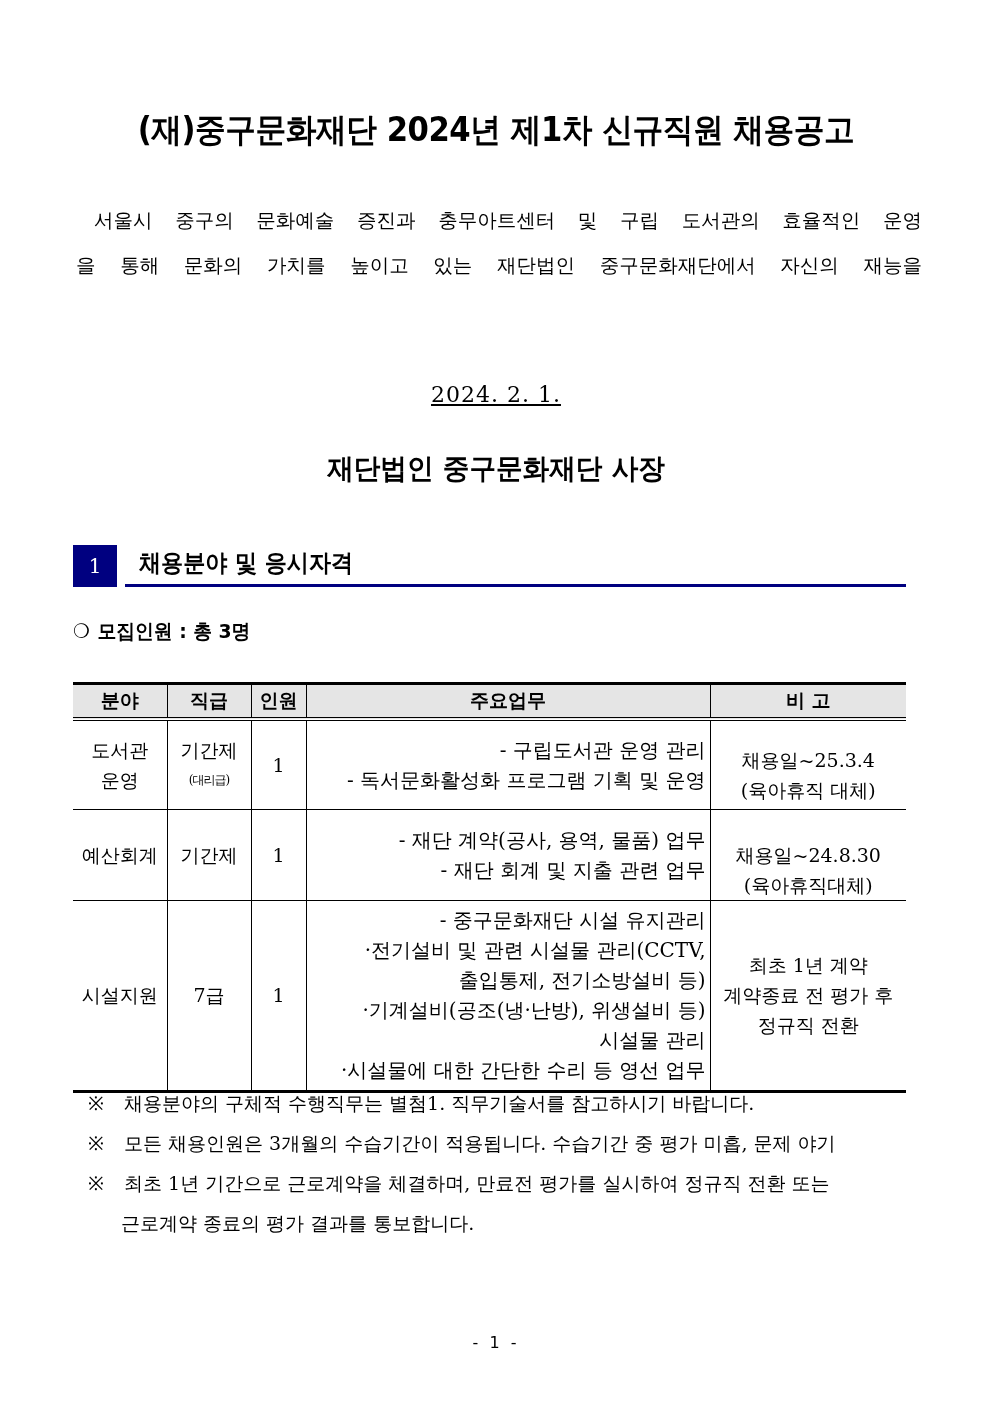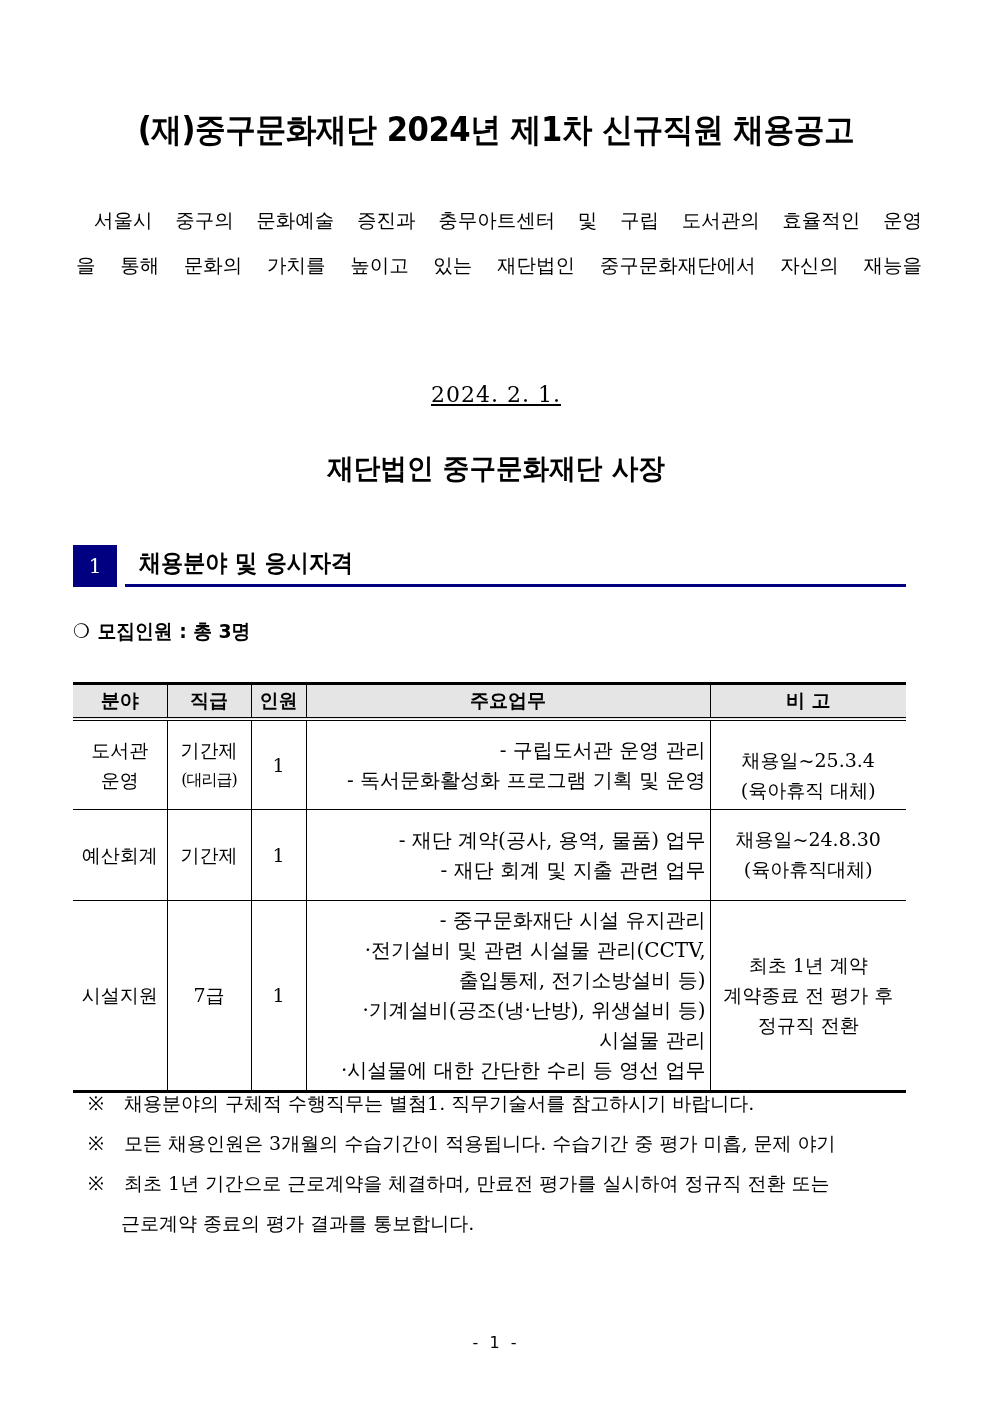--- a/index.html
+++ b/index.html
@@ -153,21 +153,21 @@
       text-align: right;
       padding-left: 10px;
       padding-right: 4px;
       font-size: 20px;
       white-space: nowrap;
     }
     .duty-line { display: block; }
     .duty-line.sub { padding-left: 6px; }
     .duty-line.subcont { padding-left: 24px; }
     .cell-line { display: block; }
-    .small-grade { font-size: 16px; letter-spacing: -1px; }
+    .small-grade { font-size: 12px; letter-spacing: -1px; }
     .notes {
       position: absolute;
       left: 88px;
       top: 1083px;
       width: 820px;
       font-size: 19px;
       line-height: 40px;
     }
     .note { display: block; white-space: nowrap; }
     .note .mark { display: inline-block; width: 36px; }
@@ -249,21 +249,21 @@
         <span class="cell-line">예산회계</span>
       </td>
       <td>
         <span class="cell-line">기간제</span>
       </td>
       <td>1</td>
       <td class="duties">
         <span class="duty-line">- 재단 계약(공사, 용역, 물품) 업무</span>
         <span class="duty-line">- 재단 회계 및 지출 관련 업무</span>
       </td>
-      <td style="vertical-align:top;padding-top:14px">
+      <td style="vertical-align:top;padding-top:30px">
         <span class="cell-line">채용일~24.8.30</span>
         <span class="cell-line">(육아휴직대체)</span>
       </td>
     </tr>
     <tr class="last" style="height:191px">
       <td>
         <span class="cell-line">시설지원</span>
       </td>
       <td>
         <span class="cell-line">7급</span>

